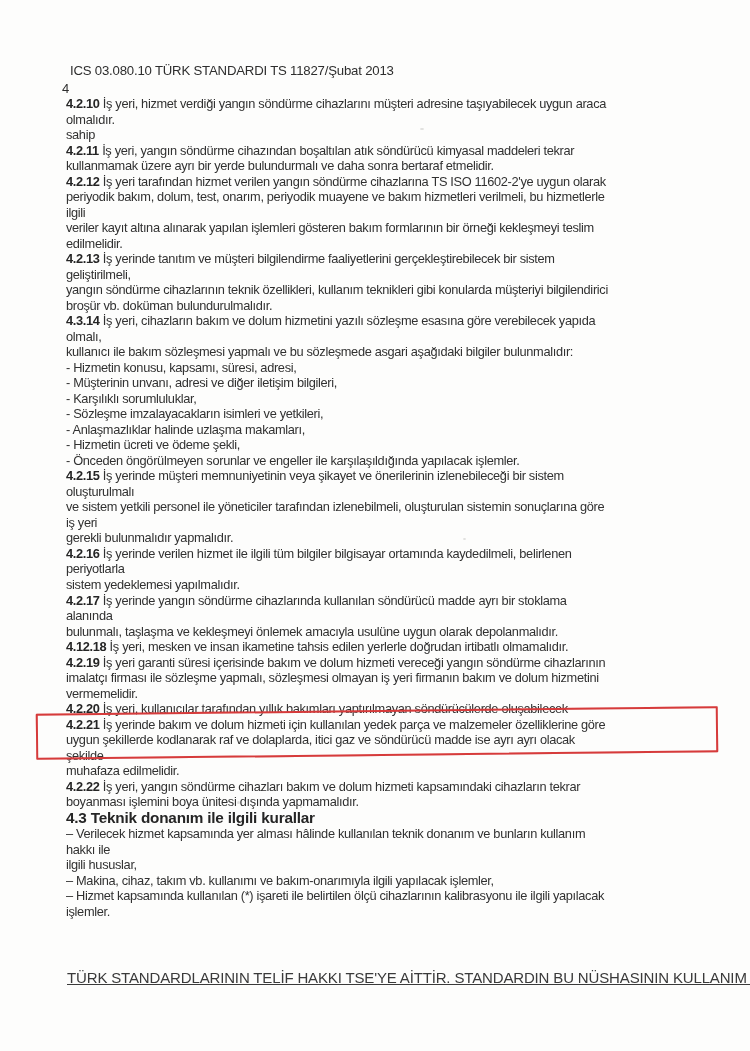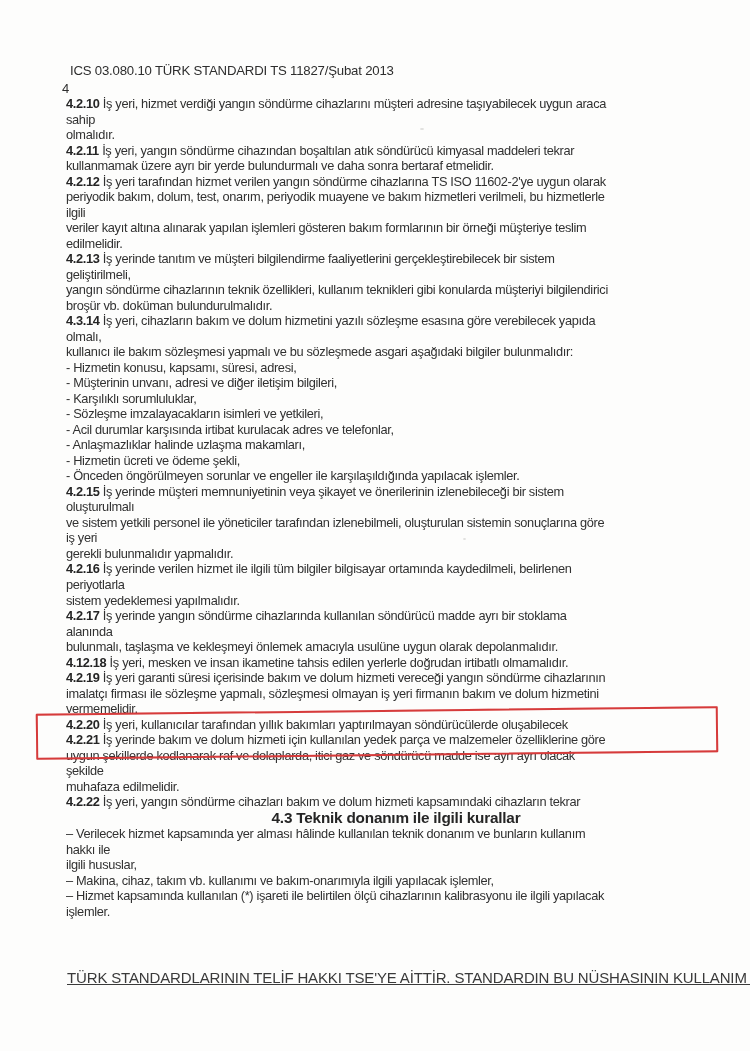--- a/index.html
+++ b/index.html
@@ -19,21 +19,21 @@
     font-size:13px;color:#2e2e2e;
   }
   .doc-body{
     position:absolute;left:66px;top:96px;width:660px;
   }
   .line{
     font-size:12.8px;line-height:15.52px;letter-spacing:-0.33px;
     white-space:pre;color:#313131;
   }
   .line b{font-weight:700;color:#252525;}
-  .line.heading{line-height:15.52px;text-align:center;}
+  .line.heading{line-height:15.52px;}
   .line.heading b{font-size:15.3px;letter-spacing:-0.2px;}
   .doc-footer{
     position:absolute;left:67px;top:969px;
     font-size:15px;letter-spacing:-0.15px;color:#3a3a3a;white-space:pre;text-decoration:underline;
   }
   .highlight-box{
     position:absolute;left:36px;top:710px;width:678px;height:42px;
     border:2.6px solid #d63b3b;border-radius:1px;
     transform:rotate(-0.65deg);
     box-shadow:0 0 0.5px rgba(214,59,59,.6);
@@ -50,41 +50,40 @@
 <body>
 
 <div class="page">
 
   <div class="doc-header">ICS 03.080.10 TÜRK STANDARDI TS 11827/Şubat 2013</div>
 
   <div class="page-number">4</div>
 
   <div class="doc-body" id="doc-body">
       <div class="line"><b>4.2.10</b> İş yeri, hizmet verdiği yangın söndürme cihazlarını müşteri adresine taşıyabilecek uygun araca</div>
+      <div class="line">olmalıdır.</div>
       <div class="line">sahip</div>
-      <div class="line">olmalıdır.</div>
       <div class="line"><b>4.2.11</b> İş yeri, yangın söndürme cihazından boşaltılan atık söndürücü kimyasal maddeleri tekrar</div>
       <div class="line">kullanmamak üzere ayrı bir yerde bulundurmalı ve daha sonra bertaraf etmelidir.</div>
       <div class="line"><b>4.2.12</b> İş yeri tarafından hizmet verilen yangın söndürme cihazlarına TS ISO 11602-2'ye uygun olarak</div>
       <div class="line">periyodik bakım, dolum, test, onarım, periyodik muayene ve bakım hizmetleri verilmeli, bu hizmetlerle</div>
       <div class="line">ilgili</div>
-      <div class="line">veriler kayıt altına alınarak yapılan işlemleri gösteren bakım formlarının bir örneği müşteriye teslim</div>
+      <div class="line">veriler kayıt altına alınarak yapılan işlemleri gösteren bakım formlarının bir örneği kekleşmeyi teslim</div>
       <div class="line">edilmelidir.</div>
       <div class="line"><b>4.2.13</b> İş yerinde tanıtım ve müşteri bilgilendirme faaliyetlerini gerçekleştirebilecek bir sistem</div>
       <div class="line">geliştirilmeli,</div>
       <div class="line">yangın söndürme cihazlarının teknik özellikleri, kullanım teknikleri gibi konularda müşteriyi bilgilendirici</div>
       <div class="line">broşür vb. doküman bulundurulmalıdır.</div>
       <div class="line"><b>4.3.14</b> İş yeri, cihazların bakım ve dolum hizmetini yazılı sözleşme esasına göre verebilecek yapıda</div>
       <div class="line">olmalı,</div>
       <div class="line">kullanıcı ile bakım sözleşmesi yapmalı ve bu sözleşmede asgari aşağıdaki bilgiler bulunmalıdır:</div>
       <div class="line">- Hizmetin konusu, kapsamı, süresi, adresi,</div>
       <div class="line">- Müşterinin unvanı, adresi ve diğer iletişim bilgileri,</div>
       <div class="line">- Karşılıklı sorumluluklar,</div>
       <div class="line">- Sözleşme imzalayacakların isimleri ve yetkileri,</div>
-      <div class="line">- Acil durumlar karşısında irtibat kurulacak adres ve telefonlar,</div>
       <div class="line">- Anlaşmazlıklar halinde uzlaşma makamları,</div>
       <div class="line">- Hizmetin ücreti ve ödeme şekli,</div>
       <div class="line">- Önceden öngörülmeyen sorunlar ve engeller ile karşılaşıldığında yapılacak işlemler.</div>
       <div class="line"><b>4.2.15</b> İş yerinde müşteri memnuniyetinin veya şikayet ve önerilerinin izlenebileceği bir sistem</div>
       <div class="line">oluşturulmalı</div>
       <div class="line">ve sistem yetkili personel ile yöneticiler tarafından izlenebilmeli, oluşturulan sistemin sonuçlarına göre</div>
       <div class="line">iş yeri</div>
       <div class="line">gerekli bulunmalıdır yapmalıdır.</div>
       <div class="line"><b>4.2.16</b> İş yerinde verilen hizmet ile ilgili tüm bilgiler bilgisayar ortamında kaydedilmeli, belirlenen</div>
       <div class="line">periyotlarla</div>
@@ -95,20 +94,21 @@
       <div class="line"><b>4.12.18</b> İş yeri, mesken ve insan ikametine tahsis edilen yerlerle doğrudan irtibatlı olmamalıdır.</div>
       <div class="line"><b>4.2.19</b> İş yeri garanti süresi içerisinde bakım ve dolum hizmeti vereceği yangın söndürme cihazlarının</div>
       <div class="line">imalatçı firması ile sözleşme yapmalı, sözleşmesi olmayan iş yeri firmanın bakım ve dolum hizmetini</div>
       <div class="line">vermemelidir.</div>
       <div class="line"><b>4.2.20</b> İş yeri, kullanıcılar tarafından yıllık bakımları yaptırılmayan söndürücülerde oluşabilecek</div>
       <div class="line"><b>4.2.21</b> İş yerinde bakım ve dolum hizmeti için kullanılan yedek parça ve malzemeler özelliklerine göre</div>
       <div class="line">uygun şekillerde kodlanarak raf ve dolaplarda, itici gaz ve söndürücü madde ise ayrı ayrı olacak</div>
       <div class="line">şekilde</div>
       <div class="line">muhafaza edilmelidir.</div>
       <div class="line"><b>4.2.22</b> İş yeri, yangın söndürme cihazları bakım ve dolum hizmeti kapsamındaki cihazların tekrar</div>
+      <div class="line">boyanması işlemini boya ünitesi dışında yapmamalıdır.</div>
       <div class="line heading"><b>4.3 Teknik donanım ile ilgili kurallar</b></div>
       <div class="line">– Verilecek hizmet kapsamında yer alması hâlinde kullanılan teknik donanım ve bunların kullanım</div>
       <div class="line">hakkı ile</div>
       <div class="line">ilgili hususlar,</div>
       <div class="line">– Makina, cihaz, takım vb. kullanımı ve bakım-onarımıyla ilgili yapılacak işlemler,</div>
       <div class="line">– Hizmet kapsamında kullanılan (*) işareti ile belirtilen ölçü cihazlarının kalibrasyonu ile ilgili yapılacak</div>
       <div class="line">işlemler.</div>
     </div>
 
   <div class="highlight-box" id="highlight-box" style="border-color: rgb(214, 59, 59);"></div>

